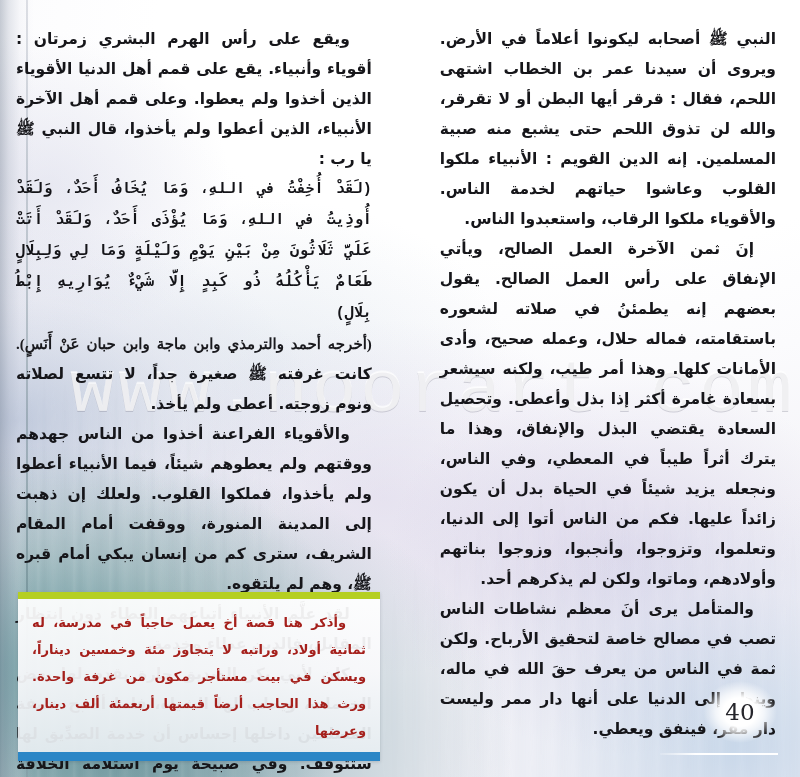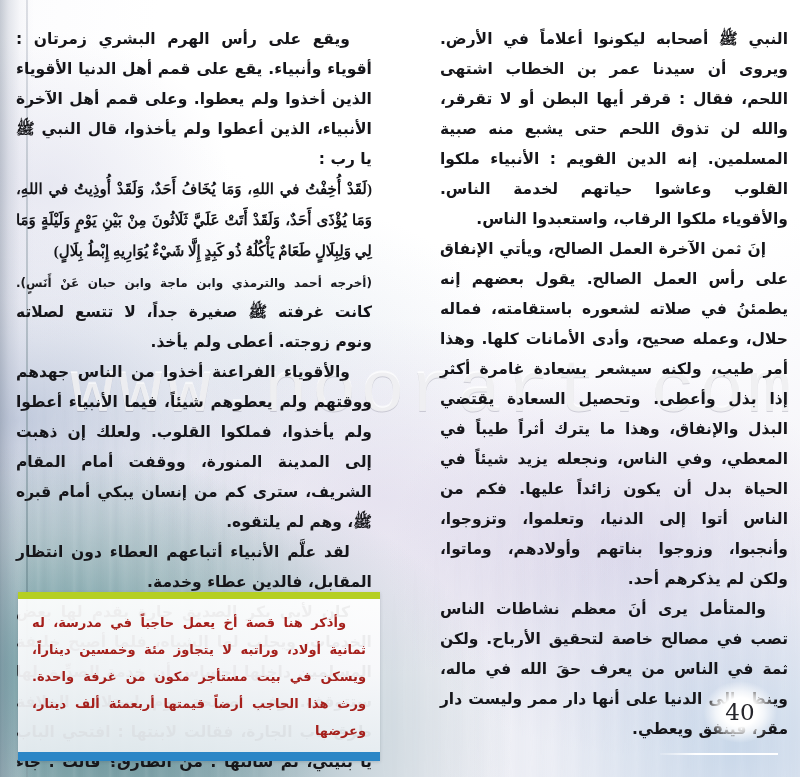--- a/index.html
+++ b/index.html
@@ -121,21 +121,21 @@
     display: flex;
     flex-direction: row-reverse;
     direction: rtl;
   }
   .col {
     box-sizing: border-box;
     width: 50%;
     padding: 24px 28px 18px 22px;
   }
   .col-right { padding-right: 34px; padding-left: 4px; margin-left: 12px; }
-  .col-left  { padding-right: 12px; padding-left: 34px; }
+  .col-left  { padding-right: 24px; padding-left: 34px; }
 
   p.body {
     margin: 0 0 0 0;
     direction: rtl;
     text-align: justify;
     text-align-last: right;
     font-family: "DejaVu Sans", "Liberation Sans", sans-serif;
     font-size: 15.5px;
     line-height: 30px;
     font-weight: 700;
@@ -145,32 +145,33 @@
   }
   p.body.cont { text-indent: 0; }
   p.body + p.body { margin-top: 0; }
 
   
   p.quote {
     margin: 0;
     direction: rtl;
     text-align: justify;
     text-align-last: right;
-    font-family: Liberation Serif, serif;
+    font-family: Liberation Mono, monospace;
     font-size: 15px;
     line-height: 31px;
     font-weight: 700;
     color: #141418;
     text-indent: 0;
   }
   .source {
-    font-size: 12px;
+    font-size: 15px;
     font-weight: 700;
     line-height: 14px;
     color: #1a1a1e;
+    font-family: Liberation Serif, serif;
   }
 
   
   .callout {
     position: absolute;
     left: 18px;
     top: 592px;
     width: 362px;
     box-sizing: border-box;
     border-top: 7px solid #b5cf22;

